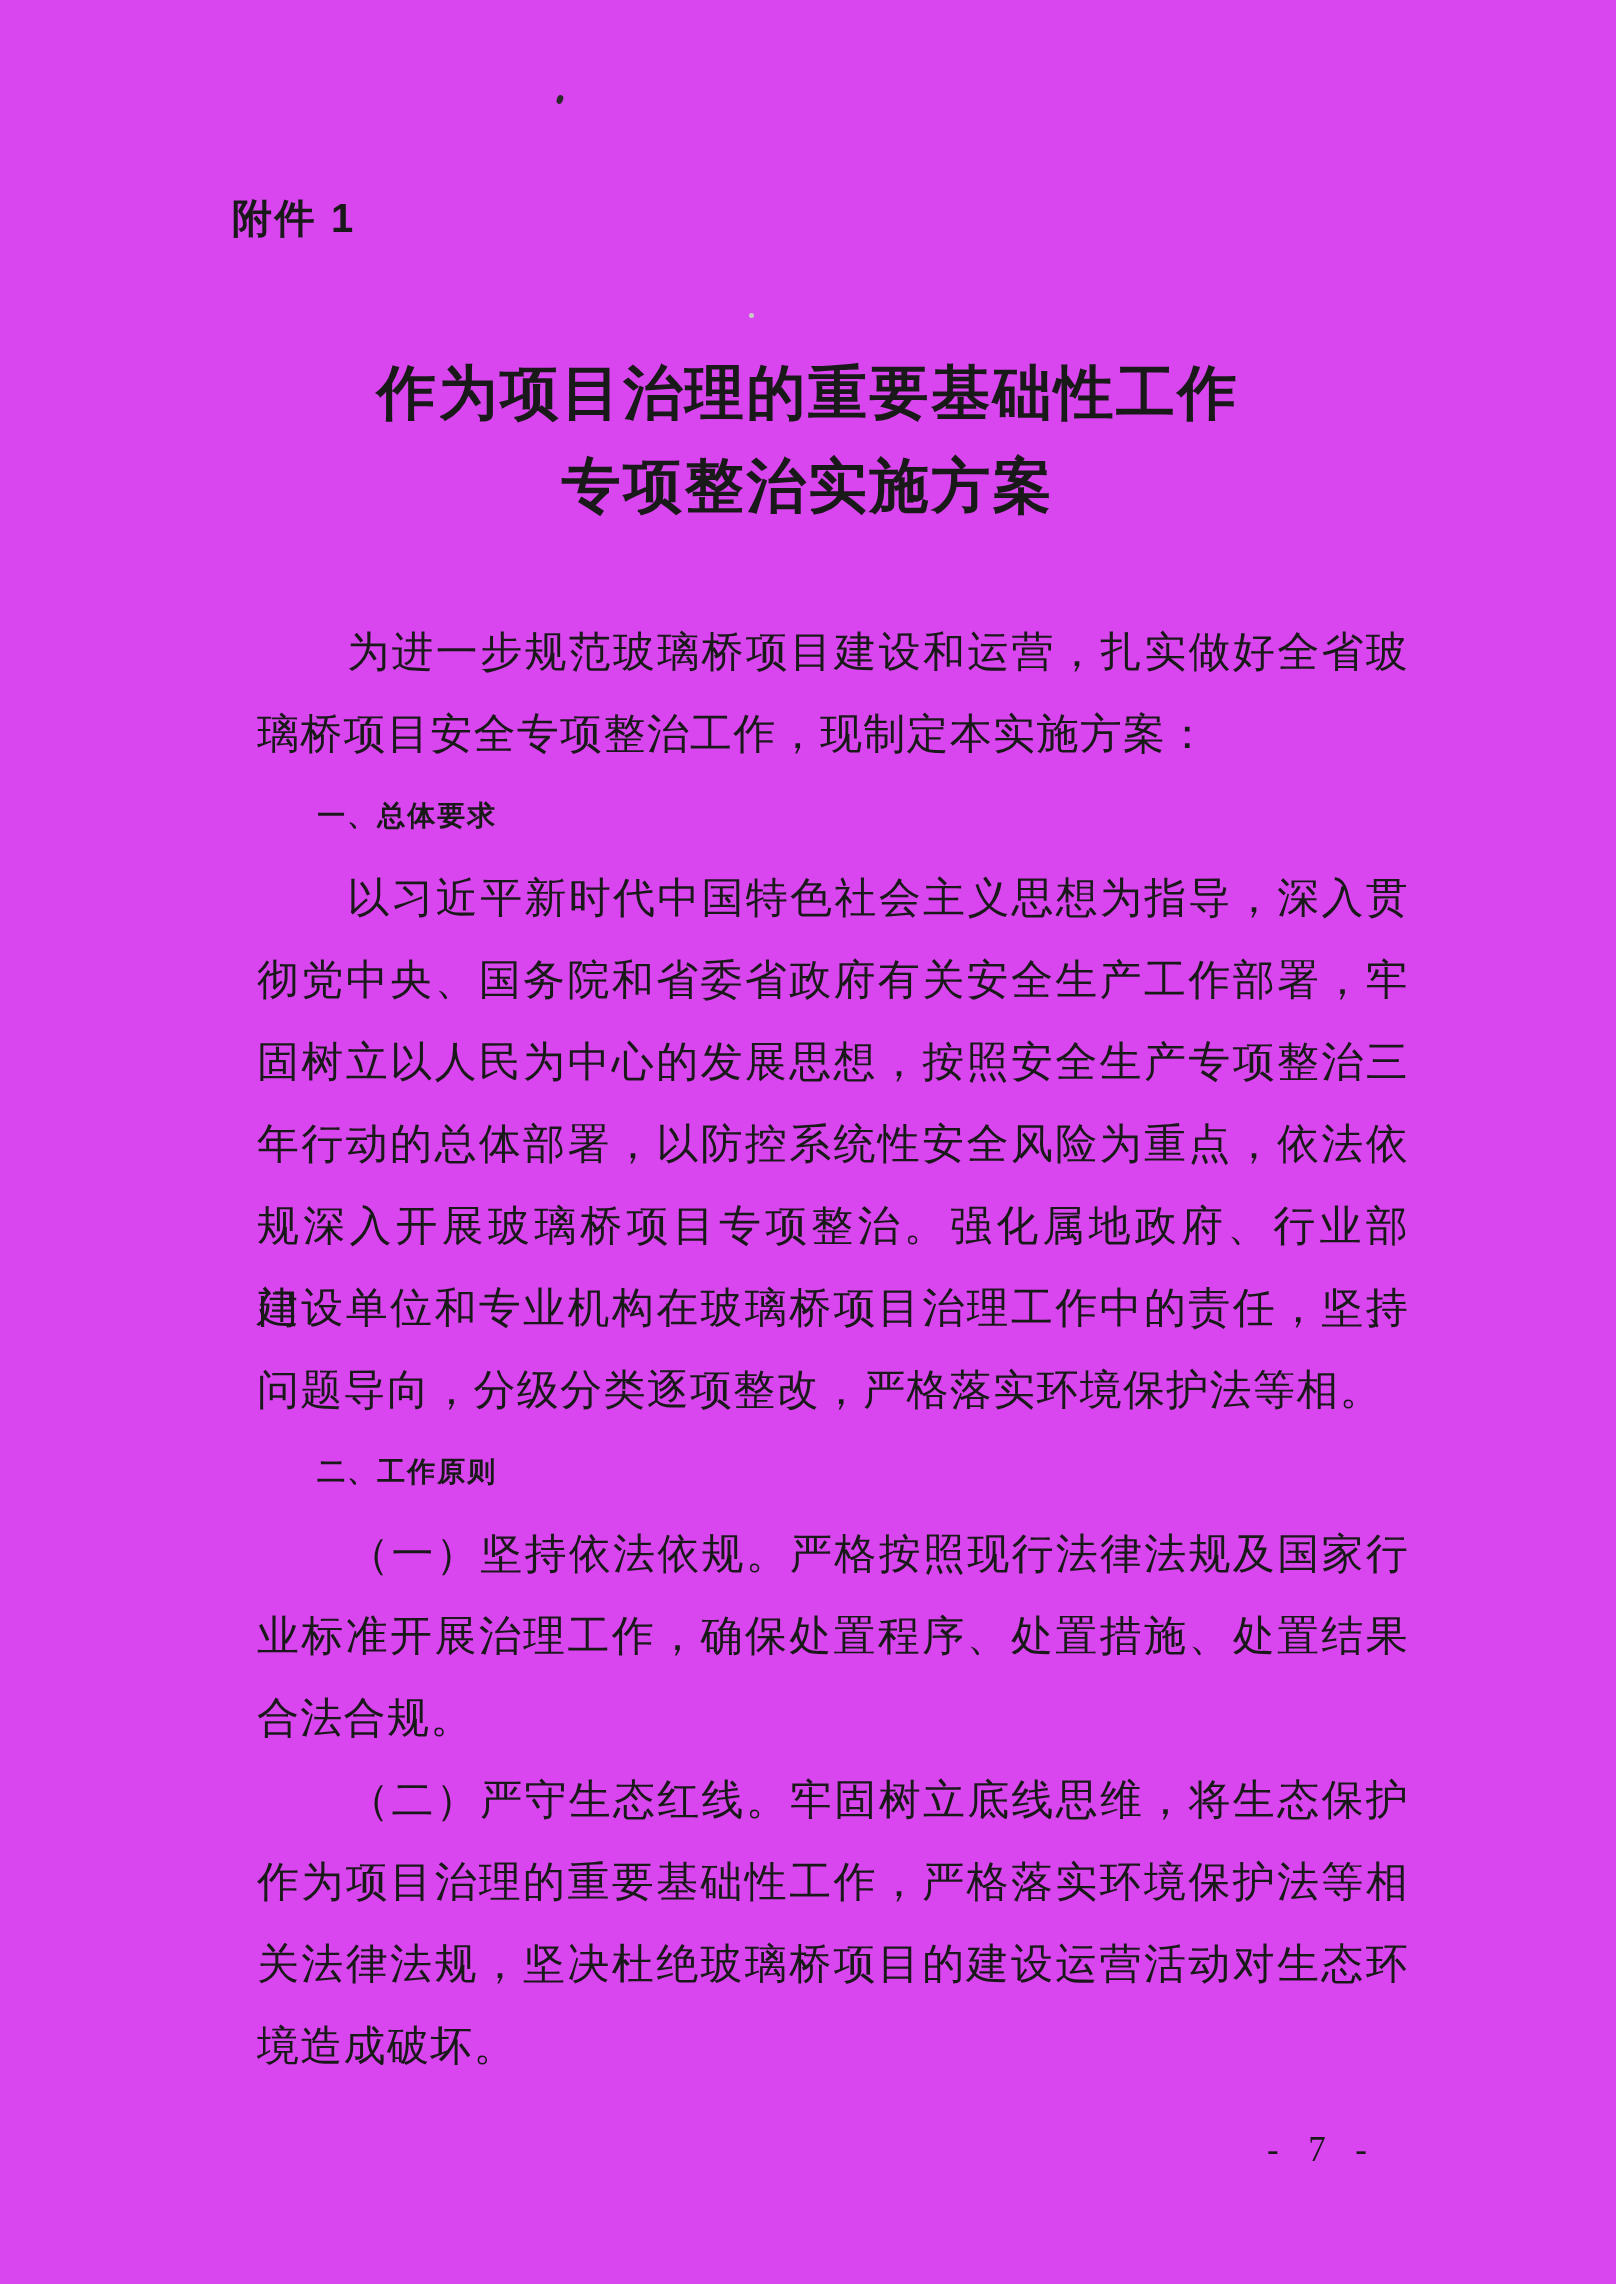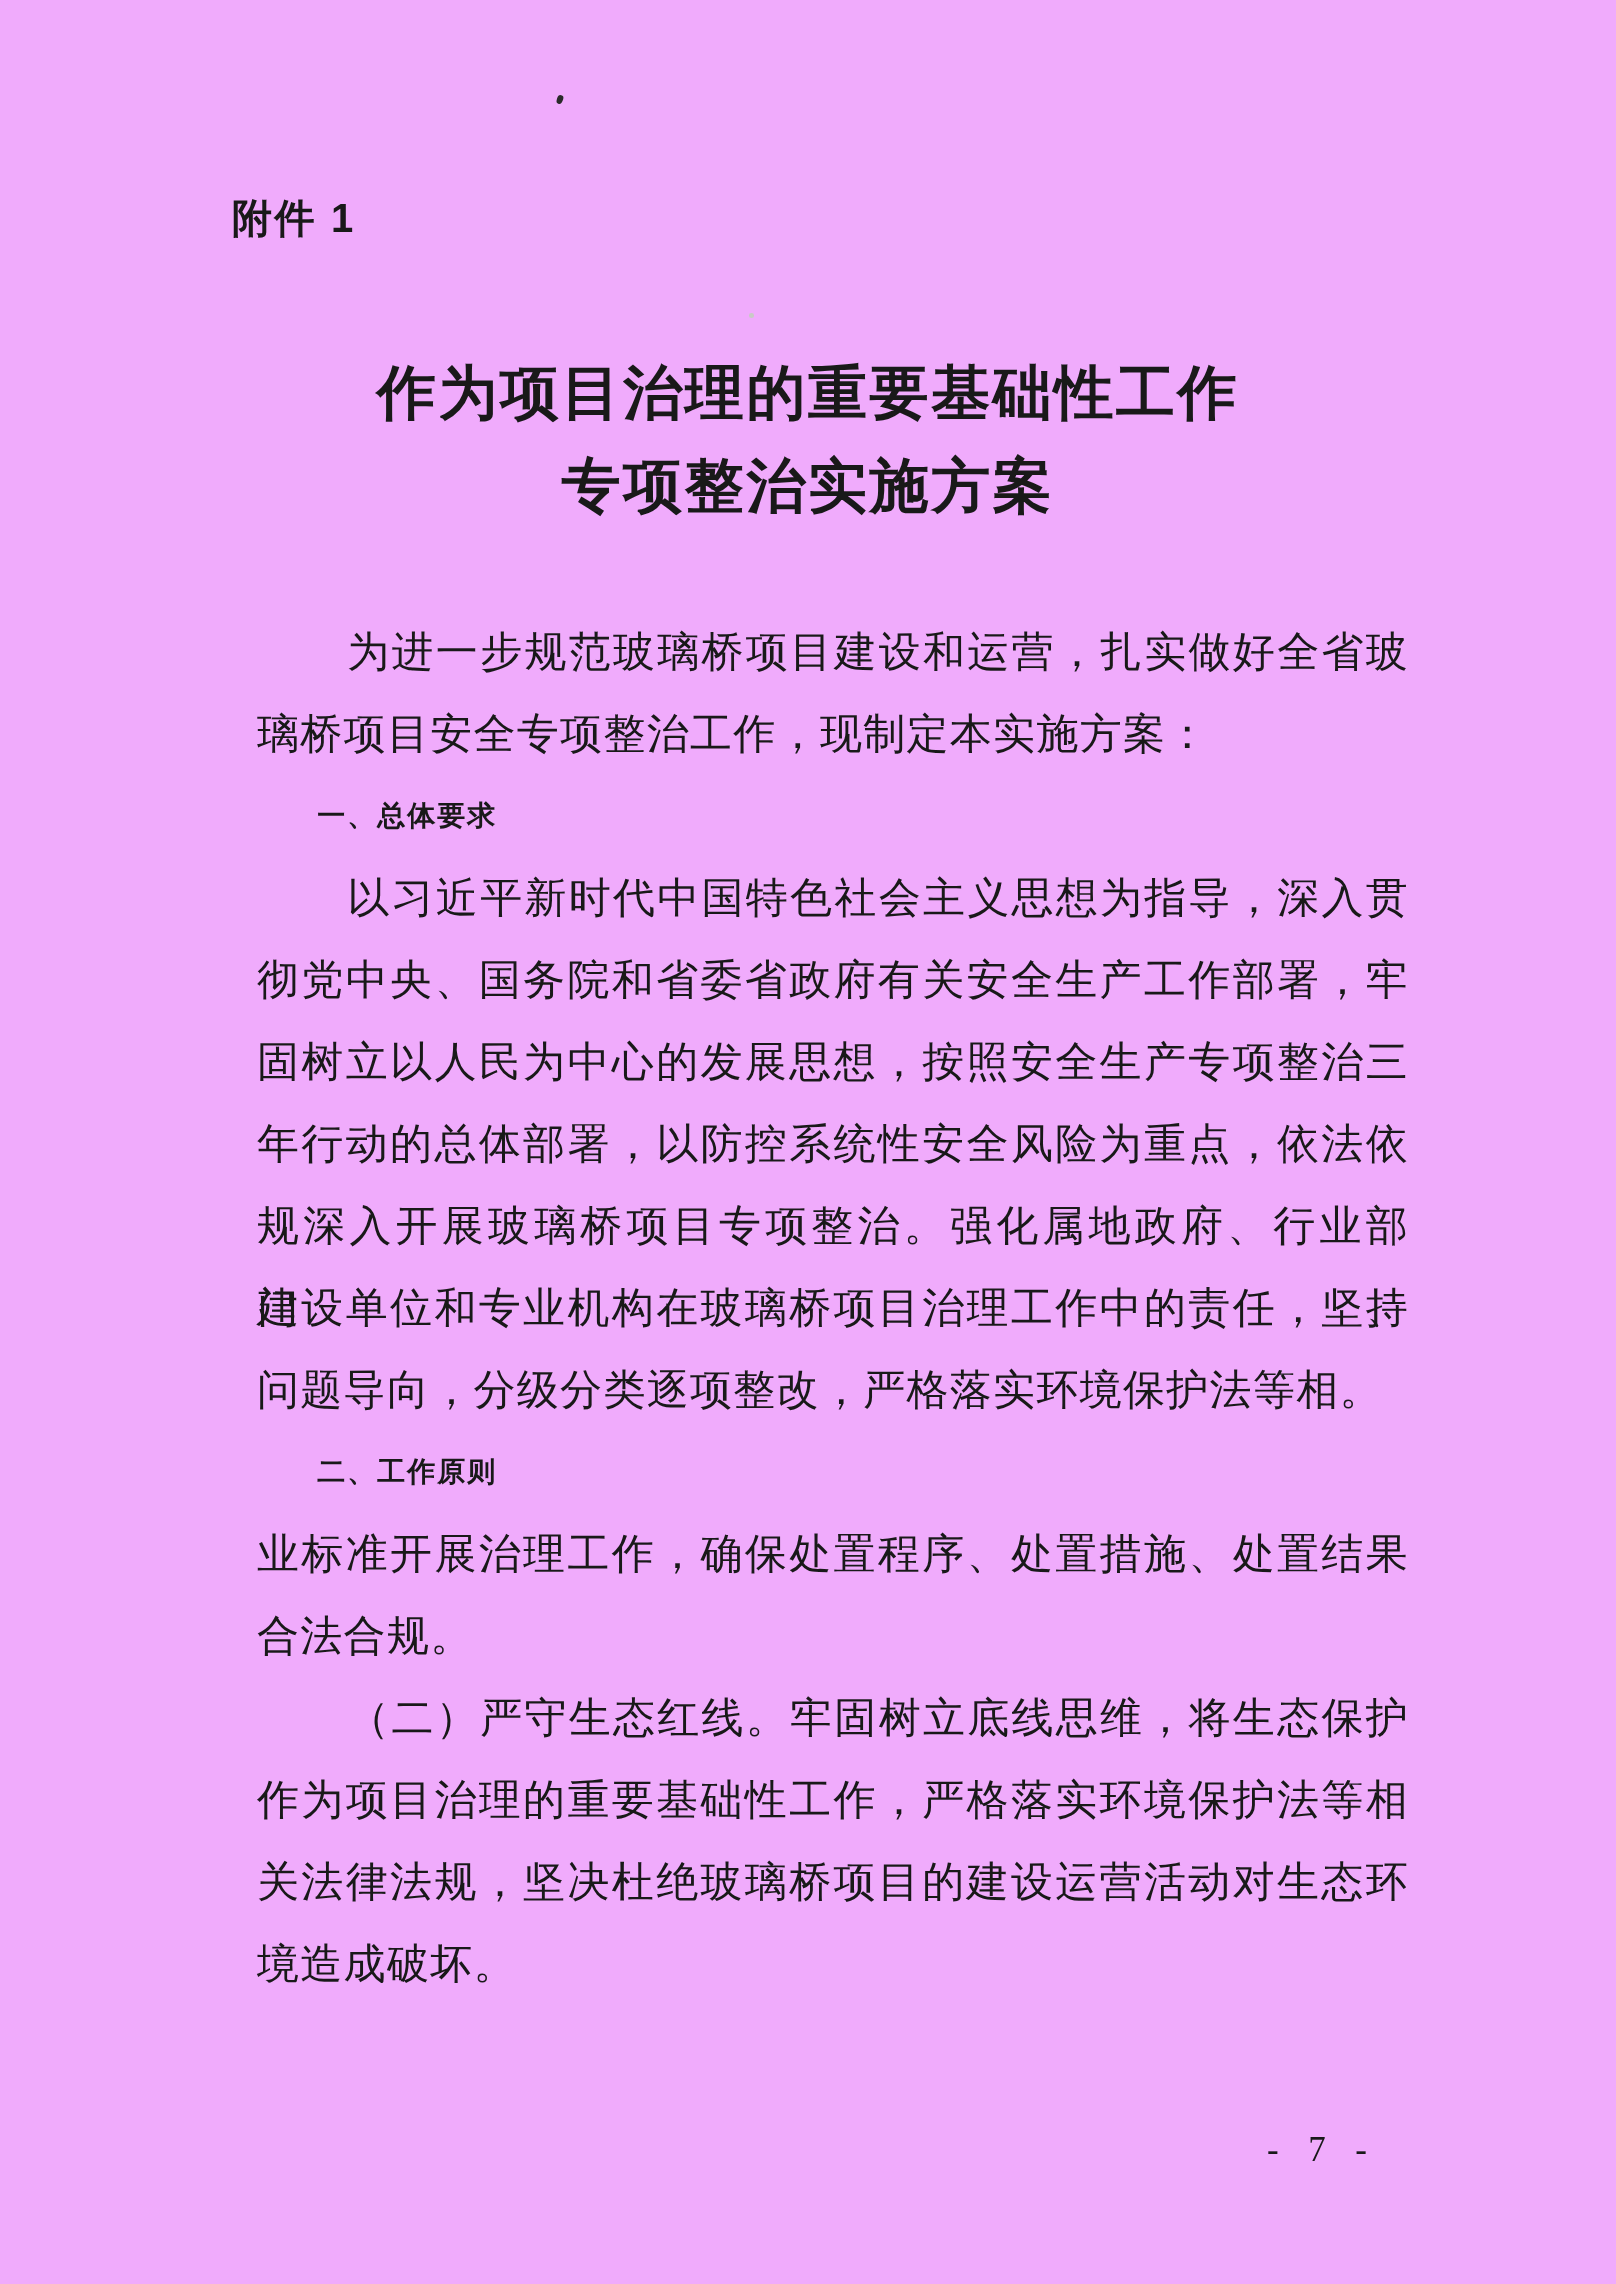--- a/index.html
+++ b/index.html
@@ -4,21 +4,21 @@
 <style>
   html, body {
     margin: 0;
     padding: 0;
     background: #e8e8e8;
   }
   .page {
     position: relative;
     width: 1616px;
     height: 2284px;
-    background: #f0abfc;
+    background: #d946ef;
     color: #191919;
     font-family: "Liberation Serif", "DejaVu Serif", serif;
     overflow: hidden;
   }
   .speck {
     position: absolute;
     left: 557px;
     top: 95px;
     width: 5.9px;
     height: 8.5px;
@@ -115,20 +115,21 @@
     <div class="line">璃桥项目安全专项整治工作，现制定本实施方案：</div>
     <div class="line indent heading">一、总体要求</div>
     <div class="line indent fill">以习近平新时代中国特色社会主义思想为指导，深入贯</div>
     <div class="line fill">彻党中央、国务院和省委省政府有关安全生产工作部署，牢</div>
     <div class="line fill">固树立以人民为中心的发展思想，按照安全生产专项整治三</div>
     <div class="line fill">年行动的总体部署，以防控系统性安全风险为重点，依法依</div>
     <div class="line fill">规深入开展玻璃桥项目专项整治。强化属地政府、行业部门、</div>
     <div class="line fill">建设单位和专业机构在玻璃桥项目治理工作中的责任，坚持</div>
     <div class="line">问题导向，分级分类逐项整改，严格落实环境保护法等相。</div>
     <div class="line indent heading">二、工作原则</div>
+    <div class="line indent fill">（一）坚持依法依规。严格按照现行法律法规及国家行</div>
     <div class="line fill">业标准开展治理工作，确保处置程序、处置措施、处置结果</div>
     <div class="line">合法合规。</div>
     <div class="line indent fill">（二）严守生态红线。牢固树立底线思维，将生态保护</div>
     <div class="line fill">作为项目治理的重要基础性工作，严格落实环境保护法等相</div>
     <div class="line fill">关法律法规，坚决杜绝玻璃桥项目的建设运营活动对生态环</div>
     <div class="line">境造成破坏。</div>
   </div>
 
   <div class="page-number">- 7 -</div>
 

